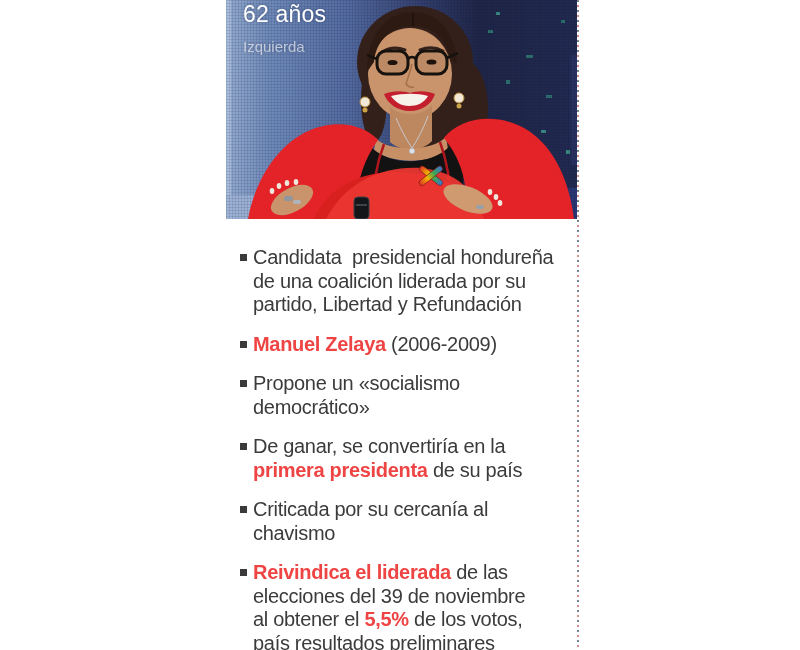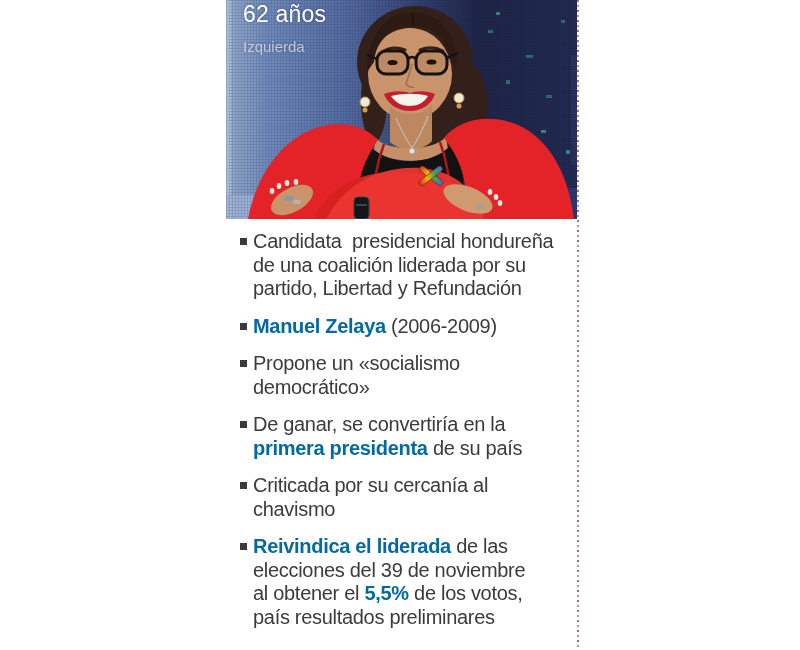--- a/index.html
+++ b/index.html
@@ -42,36 +42,36 @@
       #dd8b8b 5px,#dd8b8b 6.6px,
       rgba(0,0,0,0) 6.6px,rgba(0,0,0,0) 10px);
   }
   
   .facts{
     position:absolute;left:240px;top:230px;
     width:338px;
   }
   .fact{
     display:flex;align-items:flex-start;
-    margin:0 0 14px 0;
+    margin:16px 0 14px 0;
   }
   .bullet{
     flex:none;width:7px;height:7px;
     background:#3a3a3a;
     margin:8px 6px 0 0;
   }
   .fact-text{
     margin:0;
     font-size:20px;line-height:23.5px;
     letter-spacing:-0.3px;
     color:#3b3b3b;
     white-space:pre-line;
   }
   .fact-text strong{
-    font-weight:700;color:#0369a1;
+    font-weight:700;color:#ef4444;
   }
 </style>
 </head>
 <body>
 
 <div class="canvas">
 
   <div class="photo">
     <svg viewBox="0 0 351 219" xmlns="http://www.w3.org/2000/svg">
       <defs>

